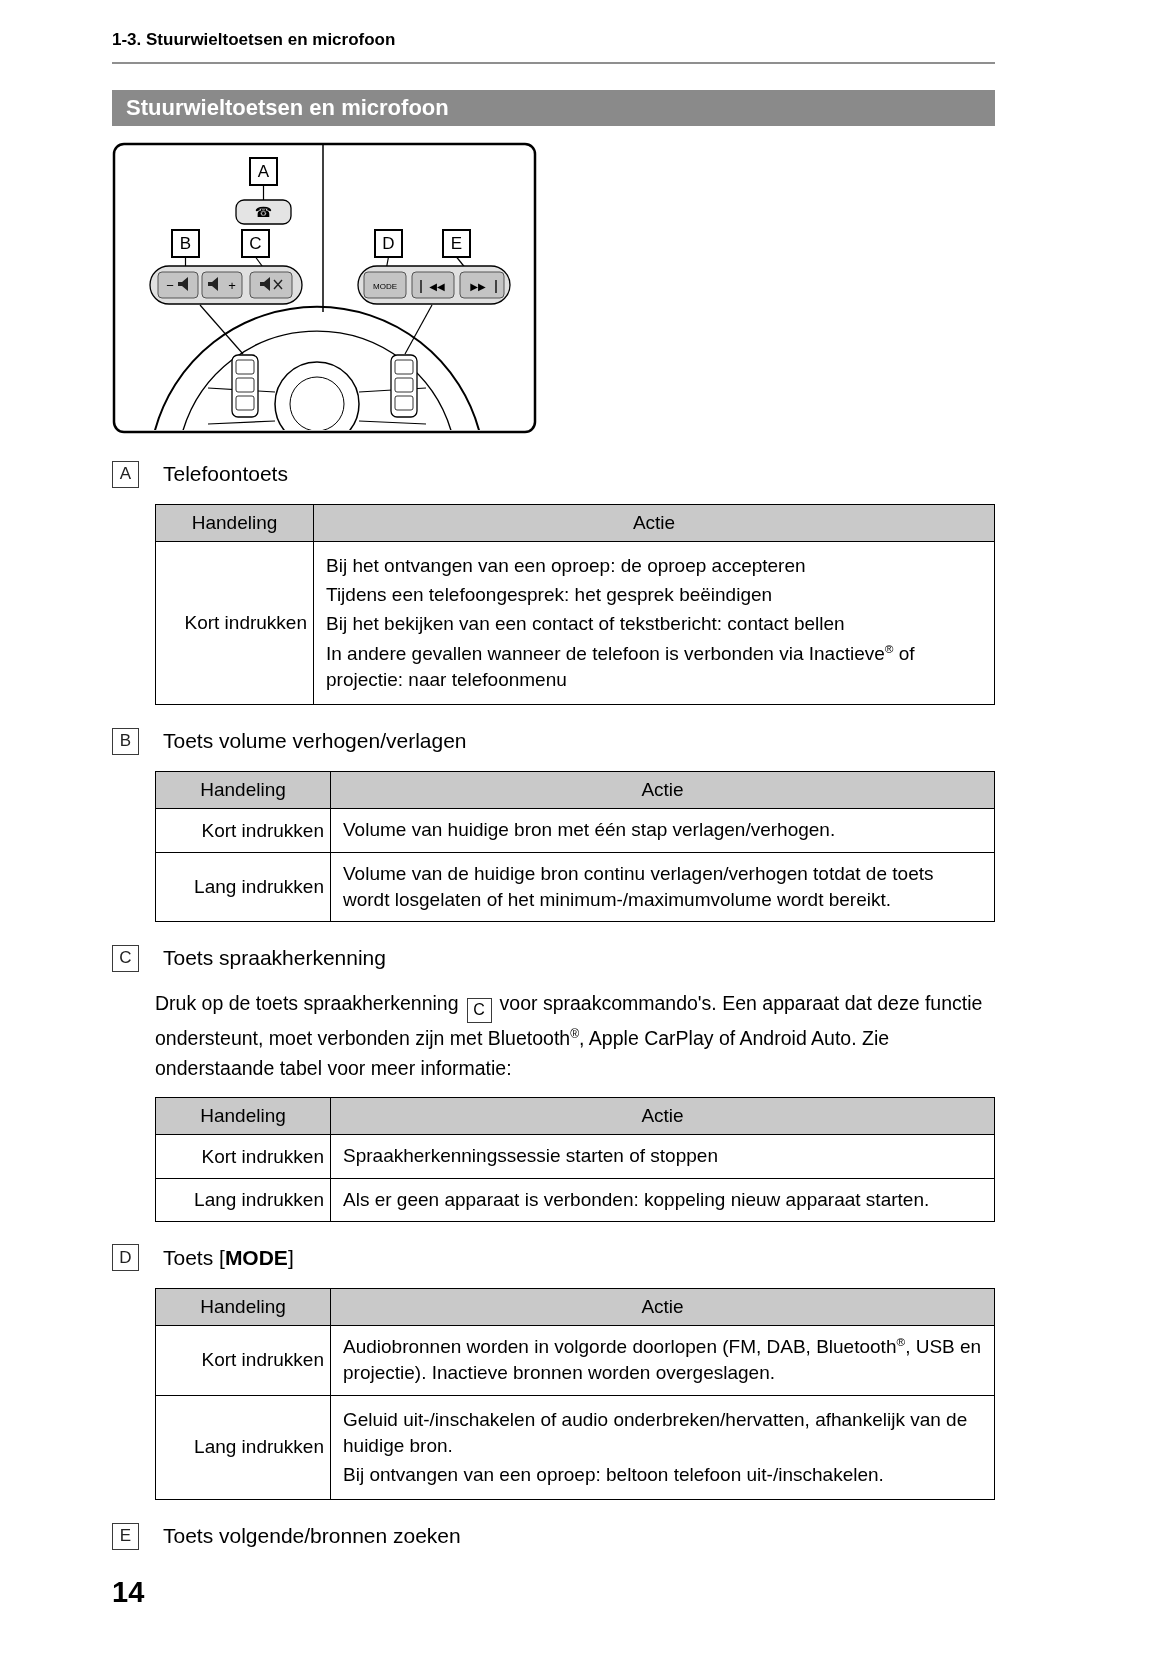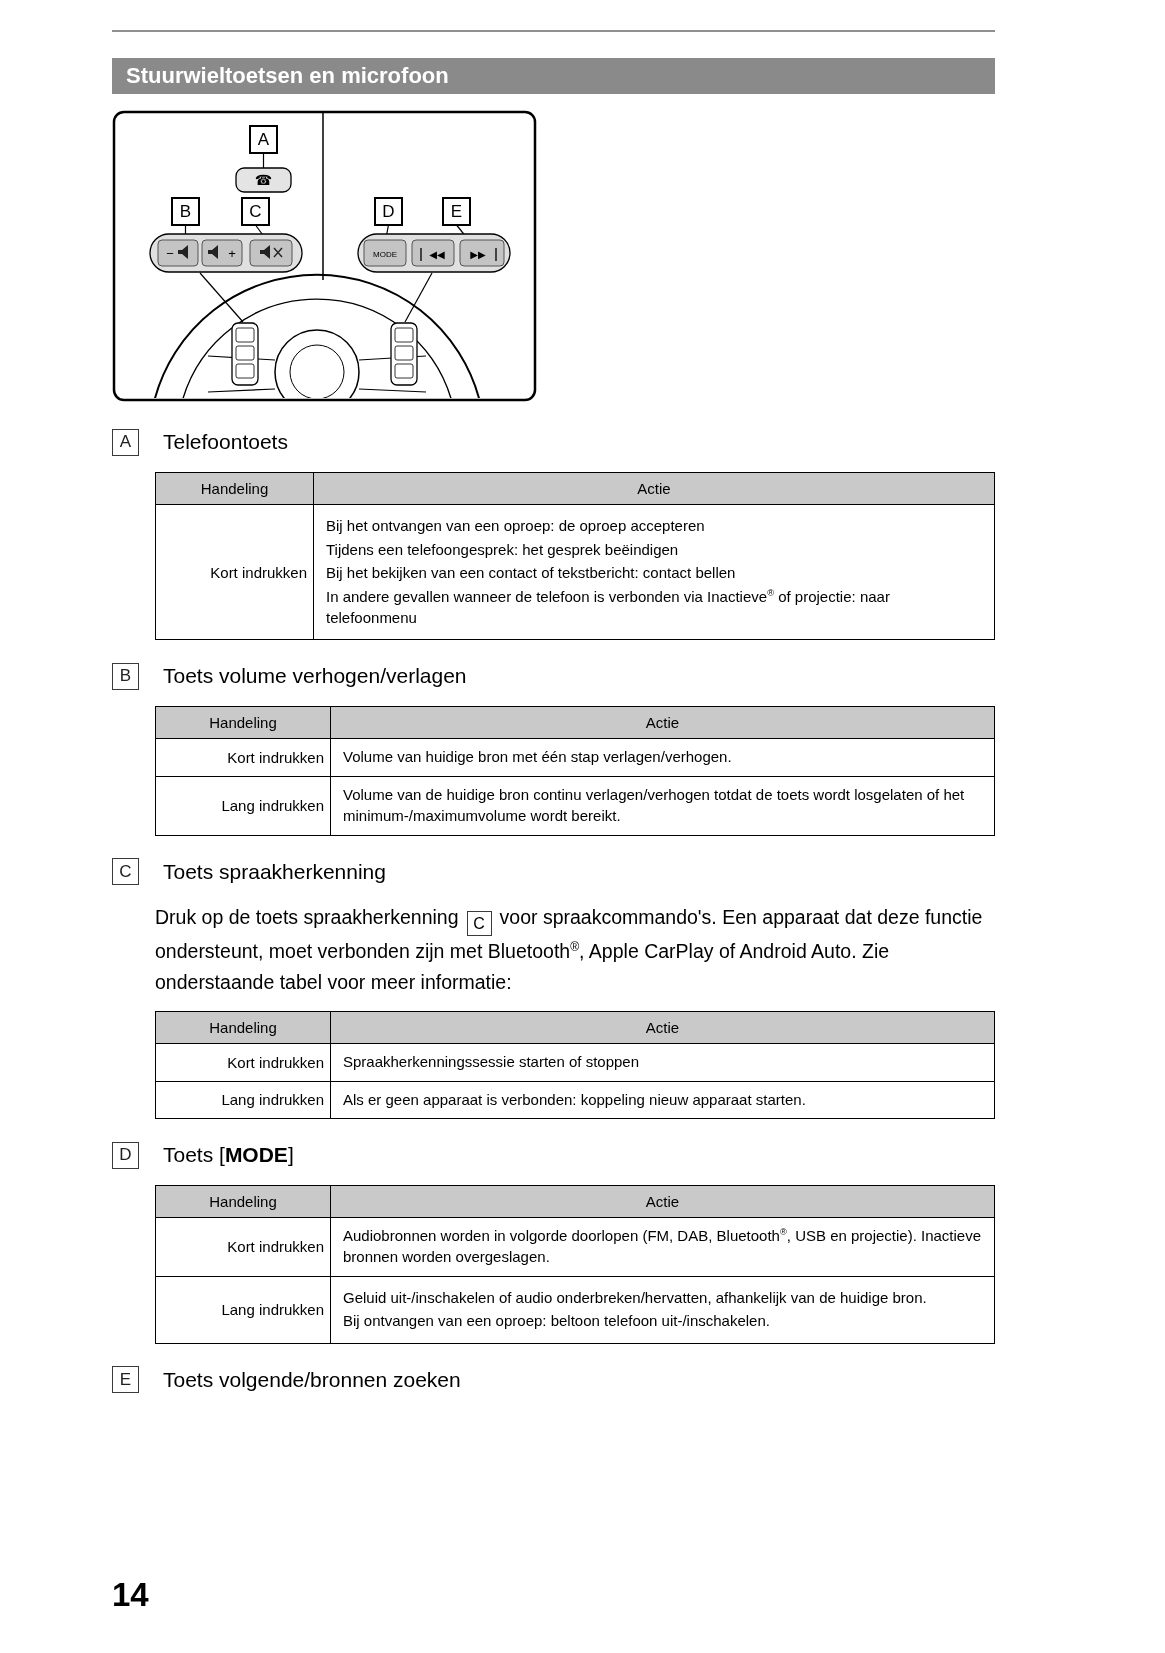--- a/index.html
+++ b/index.html
@@ -28,45 +28,46 @@
   .label-box {
     width: 27px; height: 27px; border: 1.6px solid #3a3a3a;
     display: flex; align-items: center; justify-content: center;
     font-size: 17px; color: #222; flex: 0 0 27px; box-sizing: border-box;
   }
   .section-title { font-size: 21px; font-weight: normal; margin: 8px; }
   .section-title .bold { font-weight: bold; }
 
   .spec-table {
     border-collapse: collapse; width: 840px;
-    margin: 4px 0 6px 43px; font-size: 15px;
+    margin: 4px 0 6px 43px; font-size: 19px;
   }
   .spec-table th, .spec-table td { border: 1.6px solid #000; }
   .spec-table th { background: #c9c9c9; font-weight: normal; padding: 7px 6px; text-align: center; }
   .col-hand { width: 162px; }
   .table-a .col-hand { width: 145px; }
   td.hand { text-align: right; padding: 8px 6px; }
   td.act { padding: 8px 12px; line-height: 1.38; }
   td.act p { margin: 3px 0; }
   sup { font-size: 0.62em; }
 
   .c-paragraph { font-size: 19.5px; line-height: 1.55; margin: 0 0 14px 43px; width: 828px; }
   .inline-box {
     display: inline-flex; align-items: center; justify-content: center;
     width: 25px; height: 25px; border: 1.5px solid #3a3a3a;
     font-size: 16px; margin: 0 8px; vertical-align: -5px; box-sizing: border-box;
   }
 
-  .page-number { position: absolute; left: 112px; top: 1576px; font-size: 33px; font-weight: bold; }
+  .page-number { position: absolute; left: 112px; top: 1576px; font-size: 29px; font-weight: bold; }
 </style>
 </head>
 <body>
 
 <div class="page">
 
+  <div class="breadcrumb">1-3. Stuurwieltoetsen en microfoon</div>
   <hr class="header-rule">
 
   <div class="title-bar">Stuurwieltoetsen en microfoon</div>
 
 
   <div class="diagram">
     <svg viewBox="0 0 425 292" width="425" height="292">
       <defs>
         <clipPath id="boxclip">
             <rect x="4" y="4" width="417" height="284" rx="8"></rect>

